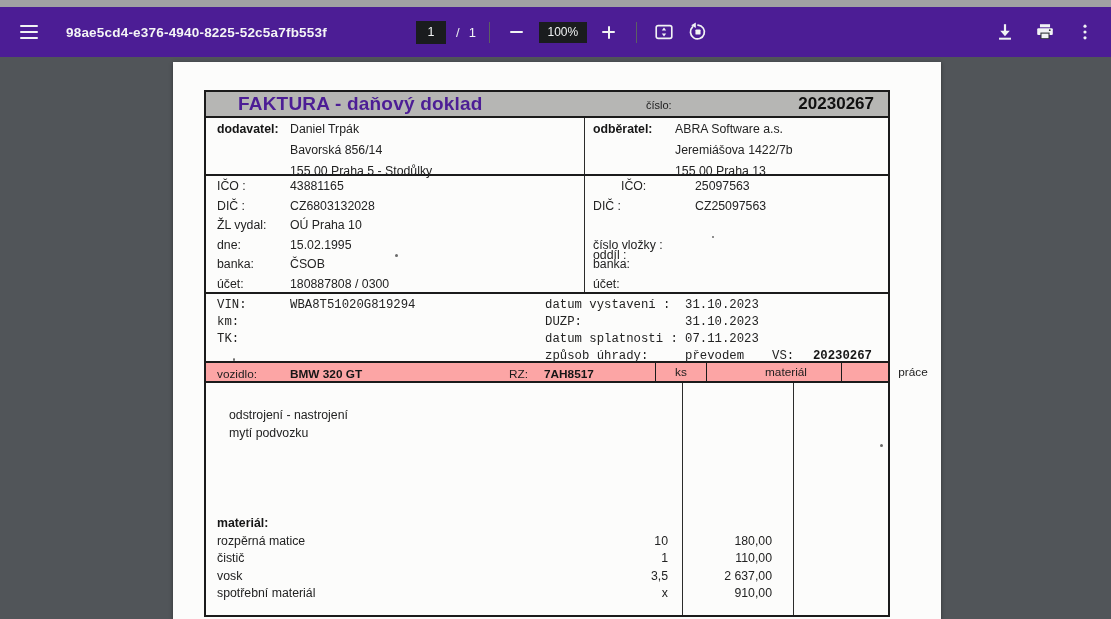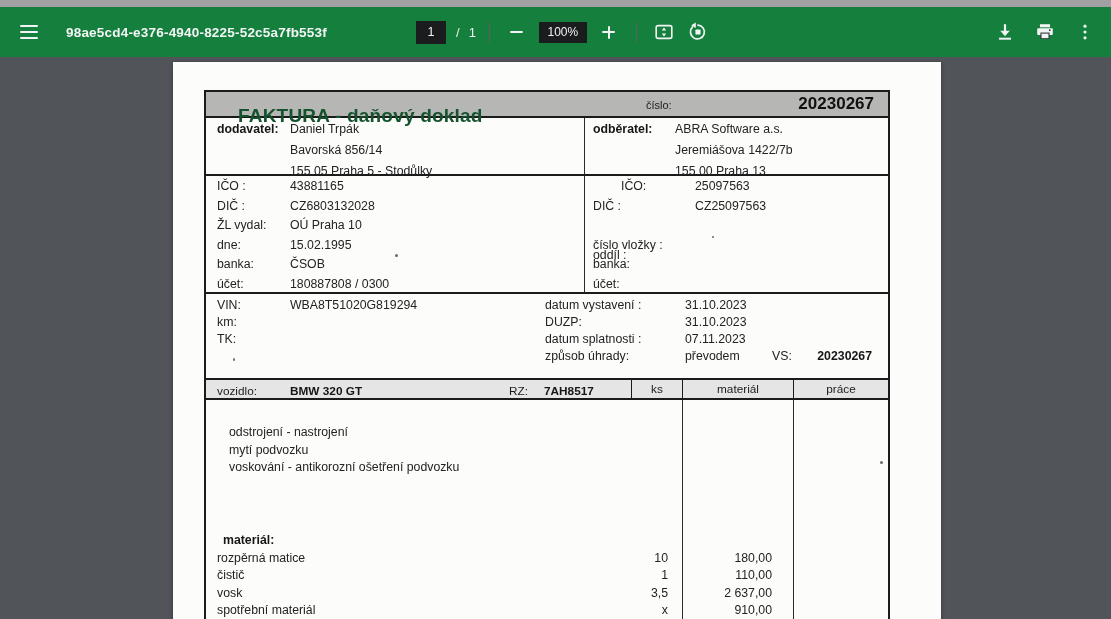--- a/index.html
+++ b/index.html
@@ -1,20 +1,20 @@
 <!DOCTYPE html>
 <html><head>
 <meta charset="utf-8">
 <style>
   html,body{margin:0;padding:0;background:#2b2b2b;}
   .screen{width:1111px;height:619px;position:relative;overflow:hidden;
           background:#515559;font-family:"Liberation Sans",sans-serif;}
   .top-strip{height:7px;background:#a1a1a3;}
   
-  .toolbar{height:50px;background:#15803d;position:relative;display:flex;
+  .toolbar{height:50px;background:#4c1d95;position:relative;display:flex;
            align-items:center;color:#f1f3f4;}
   .tb-left{display:flex;align-items:center;padding-left:15px;}
   .icon-btn{width:28px;height:28px;display:flex;align-items:center;justify-content:center;
             background:none;border:none;padding:0;cursor:pointer;}
   .hamburger{display:flex;flex-direction:column;gap:4px;}
   .hamburger span{display:block;width:18px;height:2px;background:#f1f3f4;border-radius:1px;}
   .filename{margin-left:23px;font-size:13.5px;font-weight:700;letter-spacing:.2px;color:#f4f5f6;}
   .tb-center{position:absolute;left:416px;top:0;height:100%;display:flex;align-items:center;}
   .page-input{width:26px;height:21px;background:#1a1c1e;border:none;color:#f1f3f4;
               text-align:center;font-size:12.5px;font-family:"Liberation Sans",sans-serif;}
@@ -32,48 +32,48 @@
   
   .viewer{position:absolute;left:0;top:57px;right:0;bottom:0;}
   .pdf-page{position:absolute;left:173px;top:5px;width:768px;height:760px;background:#fcfcfb;
             box-shadow:0 1px 4px rgba(0,0,0,.4);color:#232323;}
   
   .invoice{position:absolute;left:31px;top:28px;width:686px;box-sizing:border-box;
            border:2px solid #1b1b1b;font-size:12.3px;line-height:normal;}
   .sec{border-bottom:2px solid #1b1b1b;position:relative;box-sizing:border-box;}
   .sec:last-child{border-bottom:none;}
   .sec-header{height:26px;background:#b6b6b4;}
-  .inv-title{position:absolute;left:32px;top:1px;font-size:19px;font-weight:700;color:#14532d;letter-spacing:.2px;margin-top:12px;}
+  .inv-title{position:absolute;left:32px;top:1px;font-size:19px;font-weight:700;color:#4c1d95;letter-spacing:.2px;}
   .inv-no-label{position:absolute;left:440px;top:7px;font-size:11px;color:#202020;}
   .inv-number{position:absolute;right:14px;top:2px;font-size:17px;font-weight:700;color:#101010;}
   .sec-parties{height:58px;display:flex;}
   .pcol{position:relative;box-sizing:border-box;}
   .pcol.left{width:379px;border-right:1px solid #2b2b2b;}
   .pcol.right{flex:1;}
   .abs{position:absolute;white-space:nowrap;}
   .b{font-weight:700;color:#161616;}
   .sec-details{height:118px;display:flex;}
-  .sec-vin{height:86px;}
-  .sec-vrow{height:20px;background:#e5e5e5;display:grid;grid-template-columns:425px 52px 111px 94px;}
+  .sec-vin{height:69px;font-family:Liberation Mono, monospace;}
+  .sec-vrow{height:20px;background:#fca5a5;display:grid;grid-template-columns:425px 52px 111px 94px;gap:24px;}
   .vcell{box-sizing:border-box;font-size:11.8px;line-height:19px;text-align:center;color:#1c1c1c;}
   .vcell.first{position:relative;text-align:left;}
   .vcell.ks{border-left:1px solid #1b1b1b;border-right:1px solid #1b1b1b;}
   .vcell.mat{border-right:1px solid #1b1b1b;}
   .sec-body{height:232px;}
   .vline{position:absolute;top:0;bottom:0;width:1px;background:#2b2b2b;}
   .cols{display:grid;grid-template-columns:415px 62px 111px 94px;}
   .c-name{padding-left:11px;}
   .c-qty{text-align:right;padding-right:15px;box-sizing:border-box;}
   .c-mat{text-align:right;padding-right:22px;box-sizing:border-box;}
   .c-prace{text-align:right;padding-right:8px;box-sizing:border-box;}
   .work{position:absolute;left:0;right:0;top:24px;}
   .work .item{padding-left:23px;line-height:17.5px;}
   .work-head{line-height:17px;margin-bottom:1px;}
   .material{position:absolute;left:0;right:0;top:132px;}
-  .material .label{padding-left:17px;line-height:17.5px;}
+  .material .label{padding-left:11px;line-height:17.5px;}
   .mrow{line-height:17.5px;}
   .speck{position:absolute;background:#6a6a6a;border-radius:50%;}
 </style>
 </head>
 <body>
 
 <div class="screen">
   <div class="top-strip"></div>
 
   <div class="toolbar">
@@ -157,21 +157,21 @@
           <span class="inv-title">FAKTURA - daňový doklad</span>
           <span class="inv-no-label">číslo:</span>
           <span class="inv-number">20230267</span>
         </div>
 
         <div class="sec sec-parties">
           <div class="pcol left">
             <span class="abs b" style="left:11px;top:4px;">dodavatel:</span>
             <span class="abs" style="left:84px;top:4px;">Daniel Trpák</span>
             <span class="abs" style="left:84px;top:25px;">Bavorská 856/14</span>
-            <span class="abs" style="left:84px;top:46px;">155 05 Praha 5 - Stodůlky</span>
+            <span class="abs" style="left:84px;top:46px;">155 00 Praha 5 - Stodůlky</span>
           </div>
           <div class="pcol right">
             <span class="abs b" style="left:8px;top:4px;">odběratel:</span>
             <span class="abs" style="left:90px;top:4px;">ABRA Software a.s.</span>
             <span class="abs" style="left:90px;top:25px;">Jeremiášova 1422/7b</span>
             <span class="abs" style="left:90px;top:46px;">155 00 Praha 13</span>
           </div>
         </div>
 
         <div class="sec sec-details">
@@ -237,21 +237,20 @@
           <div class="vcell">práce</div>
         </div>
 
         <div class="sec sec-body">
           <div class="vline" style="left:476px;"></div>
           <div class="vline" style="left:587px;"></div>
 
           <div class="work">
             <div class="item">odstrojení - nastrojení</div>
             <div class="item">mytí podvozku</div>
-            <div class="item">voskování - antikorozní ošetření podvozku</div>
           </div>
 
           <div class="material">
             <div class="label b">materiál:</div>
             <div class="cols mrow">
               <div class="c-name">rozpěrná matice</div>
               <div class="c-qty">10</div>
               <div class="c-mat">180,00</div>
               <div class="c-prace"></div>
             </div>

